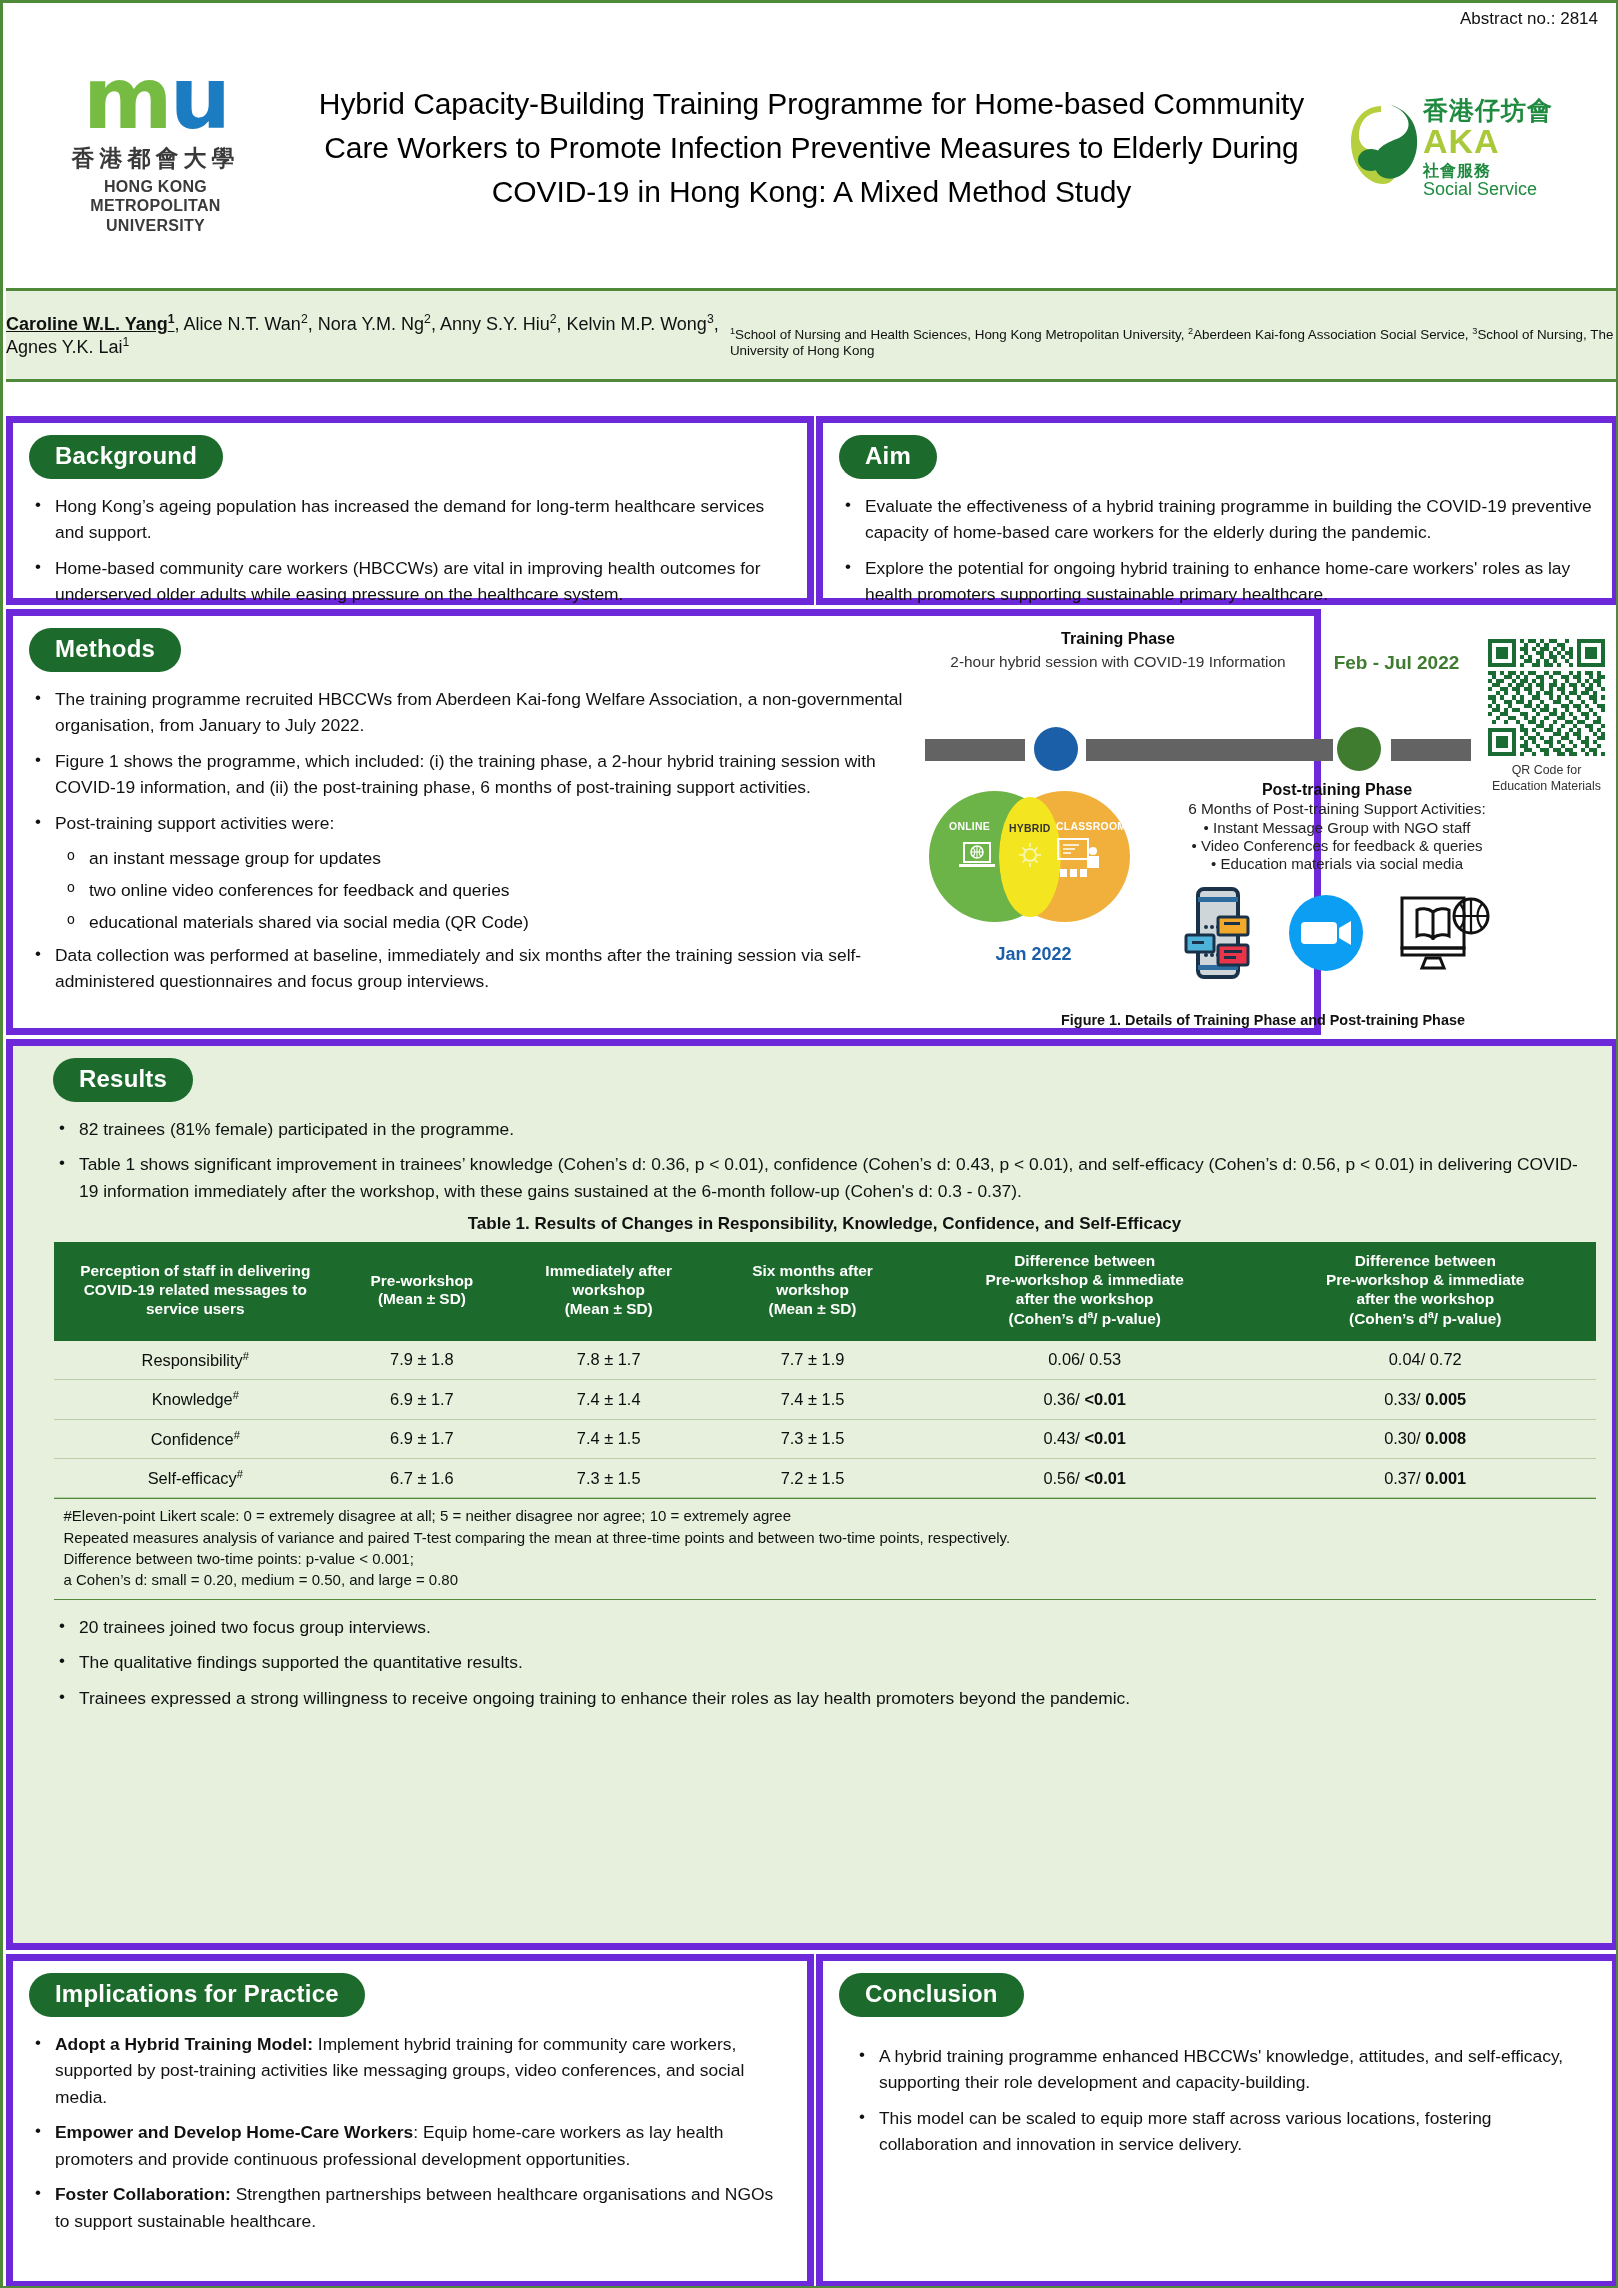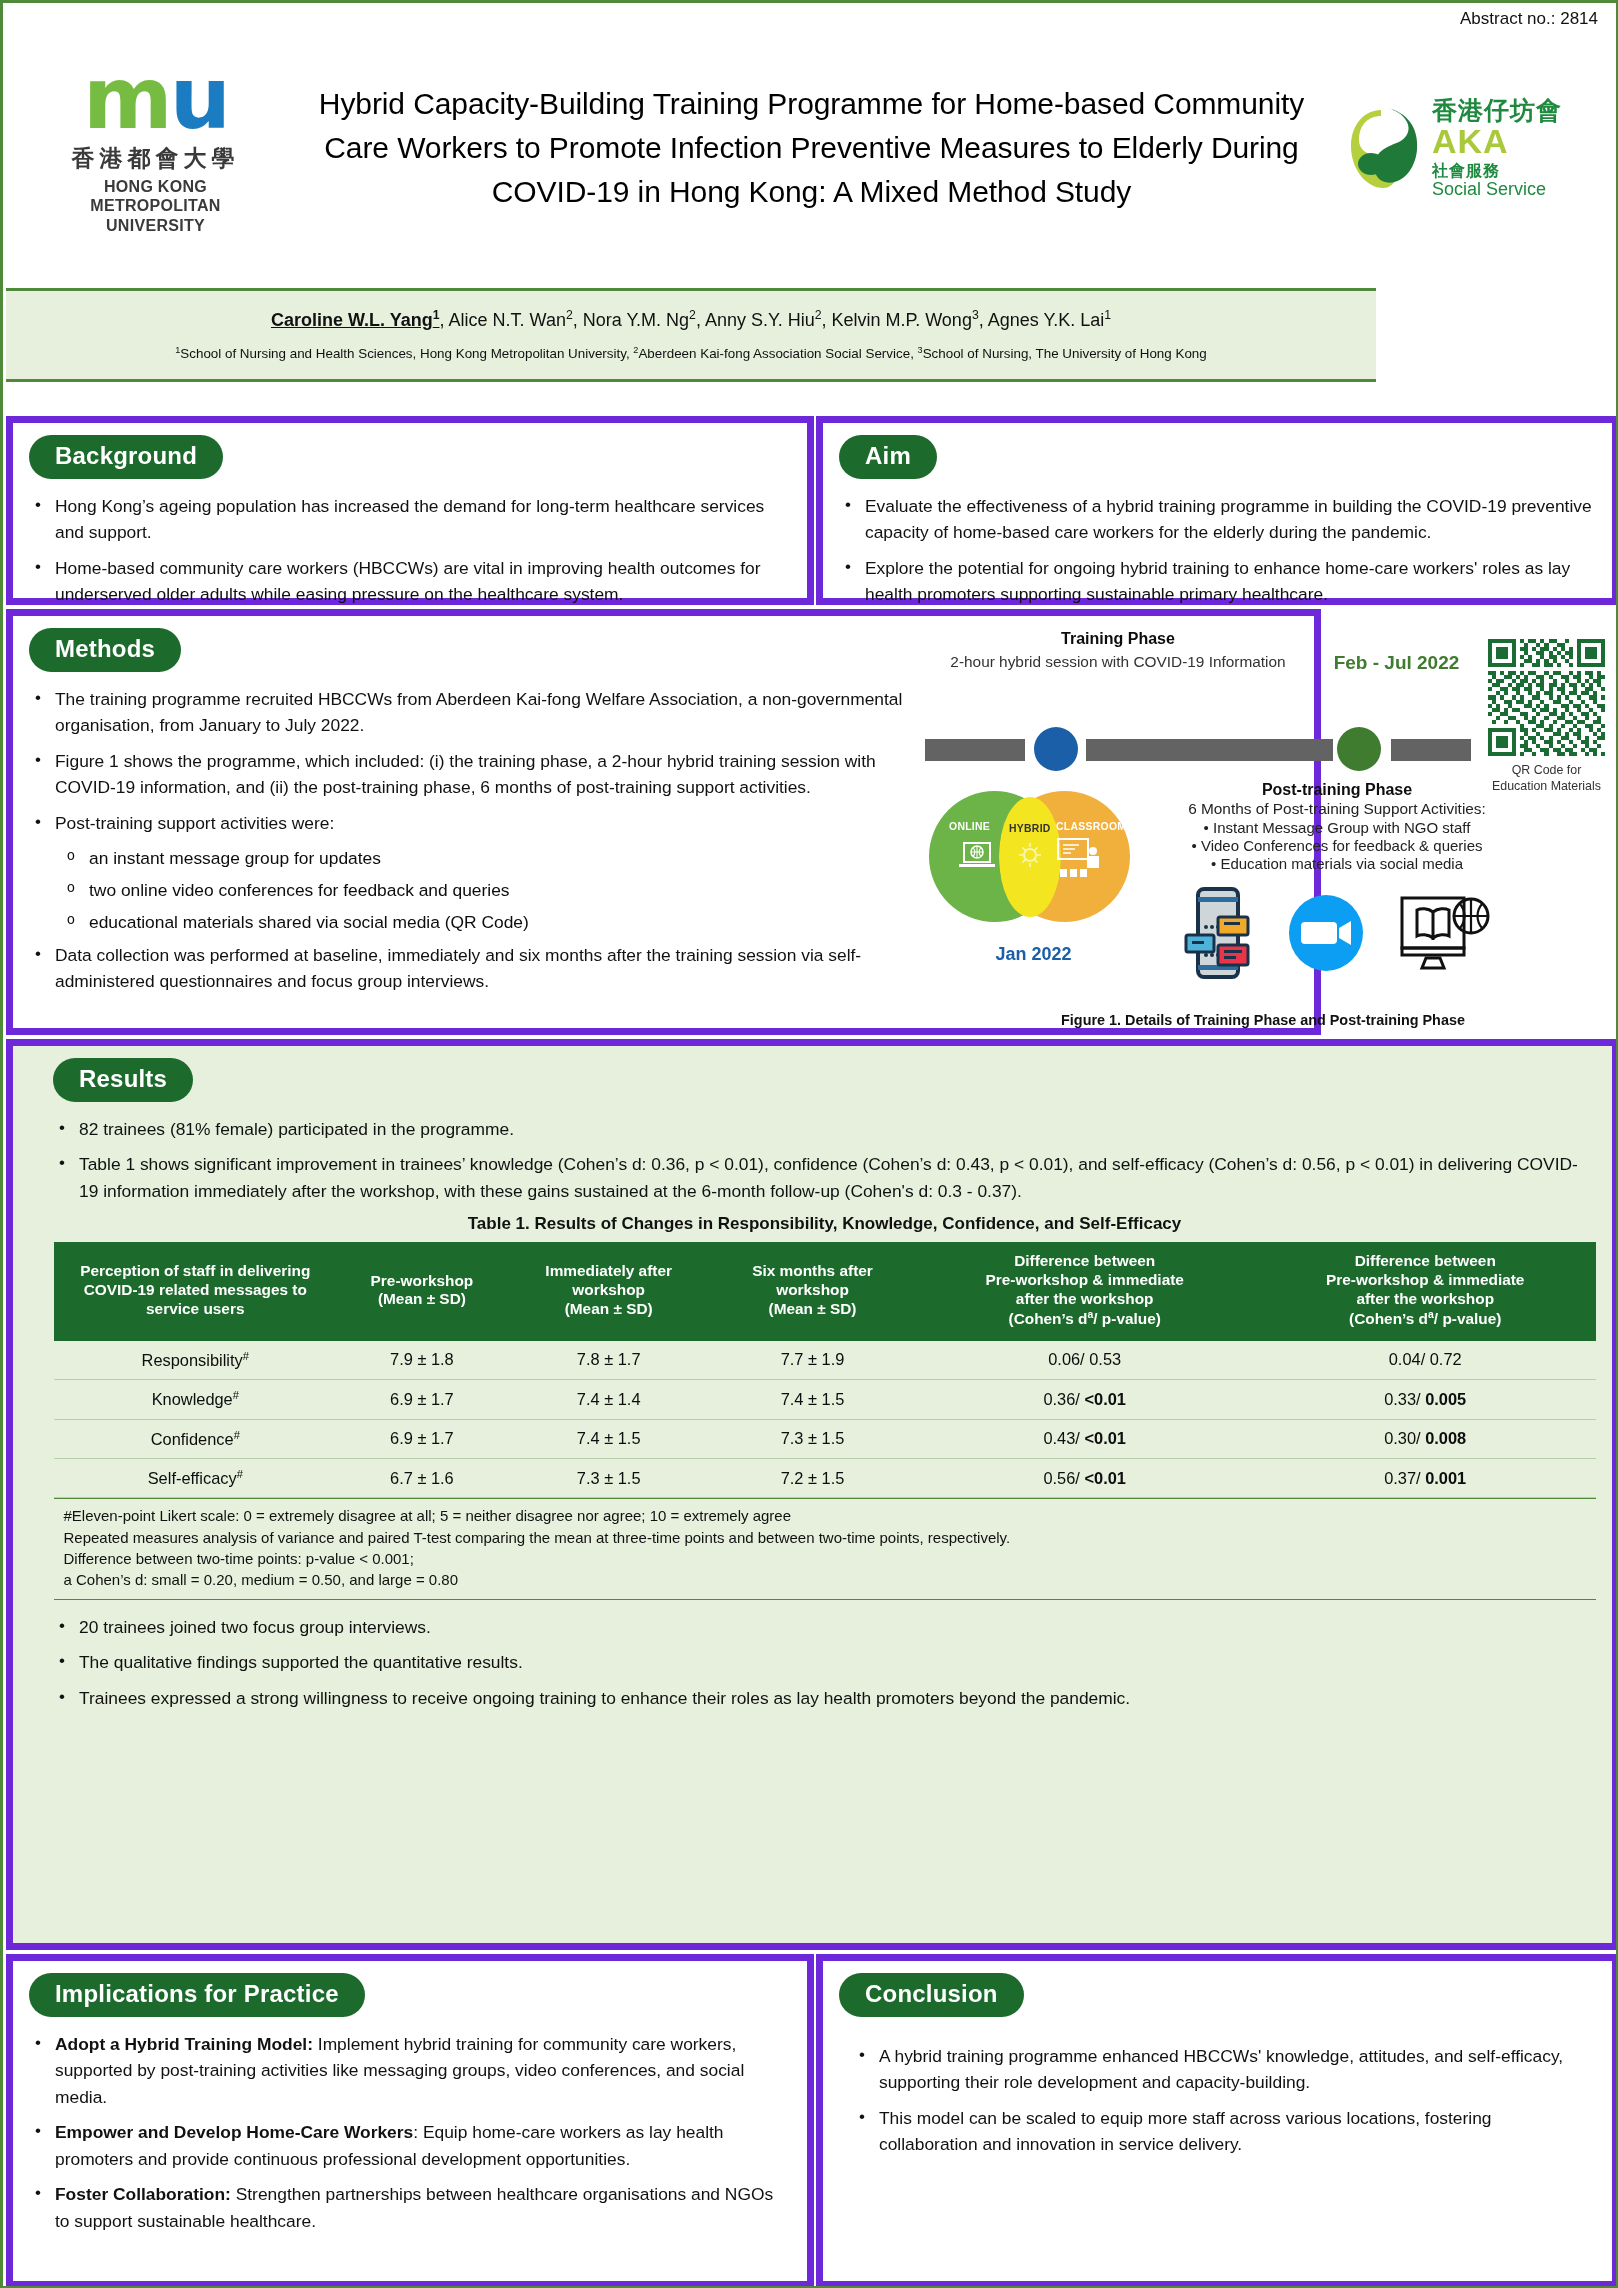--- a/index.html
+++ b/index.html
@@ -47,35 +47,35 @@
   }
   .title-block {
     flex: 1; text-align: center; padding: 0 6px;
   }
   .poster-title {
     font-size: 30px; font-weight: normal; line-height: 1.46;
     color: #000; letter-spacing: -0.1px;
   }
   .logo-aka {
     width: 249px; margin-right: 30px;
-    display: flex; align-items: center; gap: 9px;
+    display: flex; align-items: flex-start; 
   }
   .aka-mark { width: 80px; height: 92px; flex: none; }
   .aka-text { display: flex; flex-direction: column; line-height: 1.0; }
   .aka-cn { font-size: 25px; color: #1f8a3f; font-weight: bold; letter-spacing: 1px; }
   .aka-latin { font-size: 34px; color: #a9c93b; font-weight: bold; letter-spacing: 1px; margin-top: 1px;}
   .aka-cn2 { font-size: 16px; color: #1f8a3f; font-weight: bold; margin-top: 5px; letter-spacing: 1px;}
   .aka-en2 { font-size: 18px; color: #1f8a3f; margin-top: 1px; }
 
   
   .authors-band {
-    position: absolute; top: 285px; left: 3px; width: 1370px; height: 94px;
+    position: absolute; top: 285px; left: 3px; width: 1613px; height: 94px;
     background: #e6f0dd;
     border-top: 3px solid #4e8a3a; border-bottom: 3px solid #4e8a3a;
-    display: flex; flex-direction: column; justify-content: center; align-items: center;
+    display: flex; justify-content: center; align-items: center;
   }
   .authors { font-size: 18px; color: #111; }
   .authors b { text-decoration: underline; }
   .affils { font-size: 13.4px; color: #111; margin-top: 14px; }
   sup { font-size: 0.68em; vertical-align: super; }
 
   
   .panel { position: absolute; background: #ffffff; border: 7px solid #6d28d9; }
   .panel.tinted { background: #e6f0dd; padding-left: 24px; }
   .pill {

